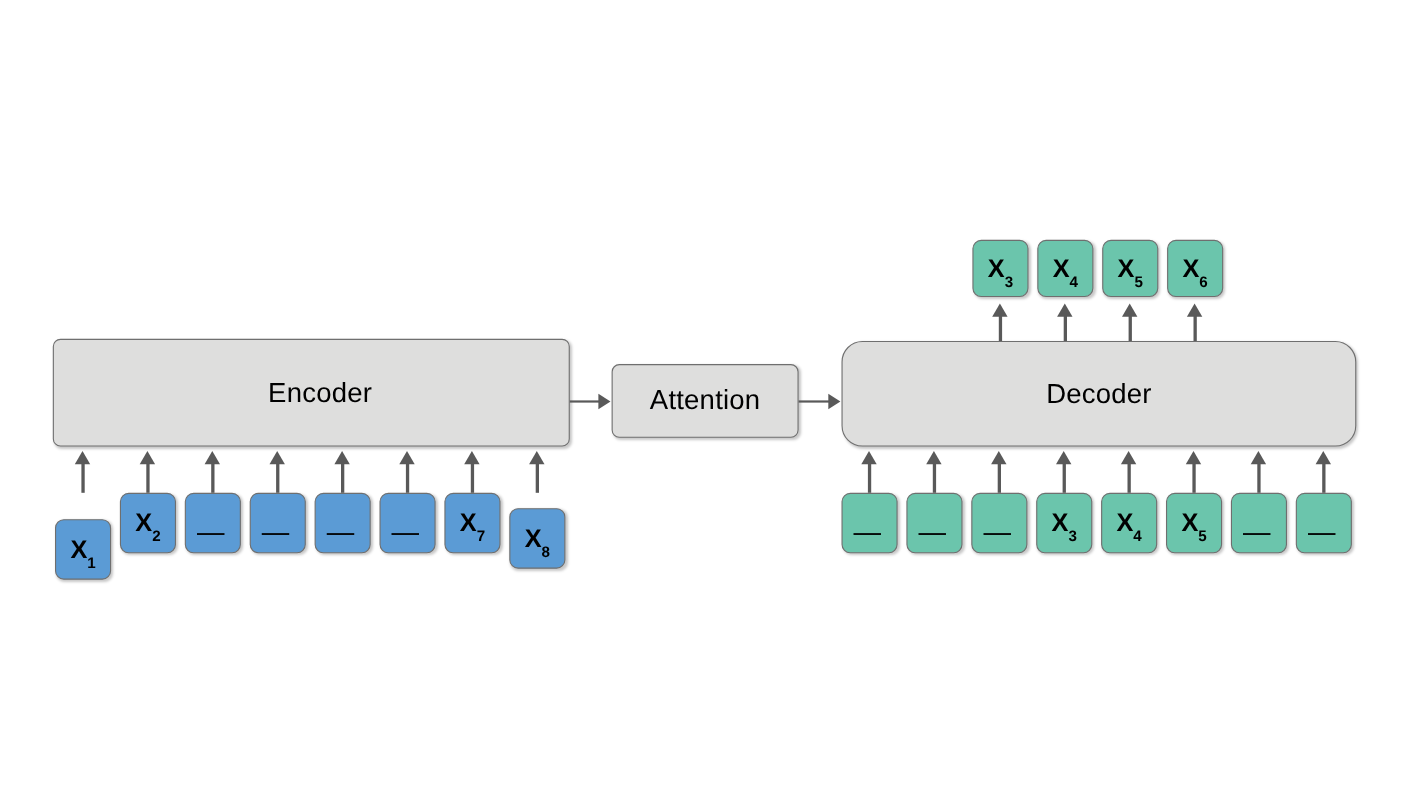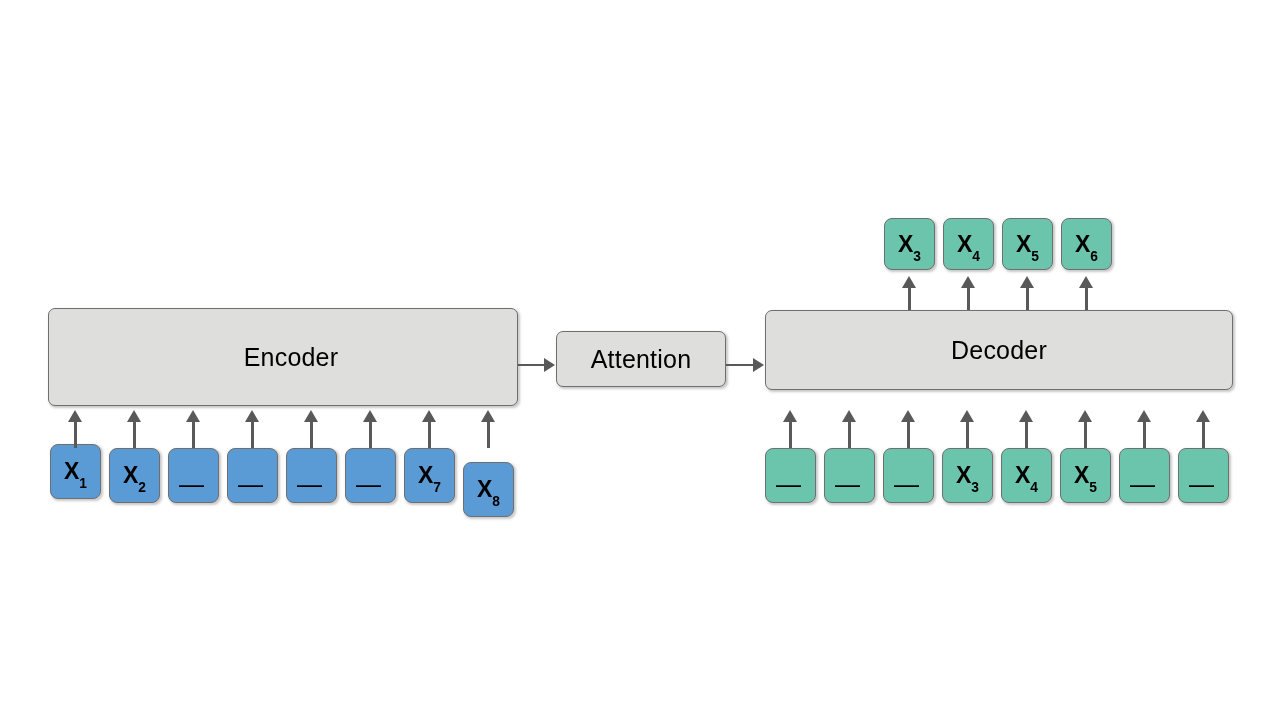--- a/index.html
+++ b/index.html
@@ -107,40 +107,40 @@
 </style>
 </head>
 <body>
 
 <div id="canvas">
 
   <div class="block stage" style="left:48px; top:308px; width:470px; height:98px;padding-left:16px;">
     <span>Encoder</span>
   </div>
 
-  <div class="block stage" style="left:556px; top:331px; width:170px; height:56px;">
+  <div class="block stage" style="left:556px; top:331px; width:170px; height:67px;">
     <span>Attention</span>
   </div>
 
-  <div class="block stage" style="left:765px; top:310px; width:468px; height:80px;">
+  <div class="block stage" style="left:765px; top:310px; width:468px; height:96px;border-radius:19px;">
     <span>Decoder</span>
   </div>
 
   <div class="conn" style="left:518px; top:358px; width:38px; height:14px;">
     <div class="shaft-h" style="width:27px; top:5.5px;"></div>
     <div class="head-right" style="left:26px; top:0px;"></div>
   </div>
 
   <div class="conn" style="left:726px; top:358px; width:40px; height:14px;">
     <div class="shaft-h" style="width:28px; top:5.5px;"></div>
     <div class="head-right" style="left:27px; top:0px;"></div>
   </div>
 
   <div id="enc-row">
-      <div class="block token enc" style="left: 50px; top: 444px; width: 51px; height: 55px;">
+      <div class="block token enc" style="left: 50px; top: 472px; width: 51px; height: 55px;">
         <span class="lbl">X<sub>1</sub></span>
       </div>
       <div class="block token enc" style="left: 109px; top: 448px; width: 51px; height: 55px;">
         <span class="lbl">X<sub>2</sub></span>
       </div>
       <div class="block token enc masked" style="left: 168px; top: 448px; width: 51px; height: 55px;">
         <span class="lbl">—</span>
       </div>
       <div class="block token enc masked" style="left: 227px; top: 448px; width: 51px; height: 55px;">
         <span class="lbl">—</span>

